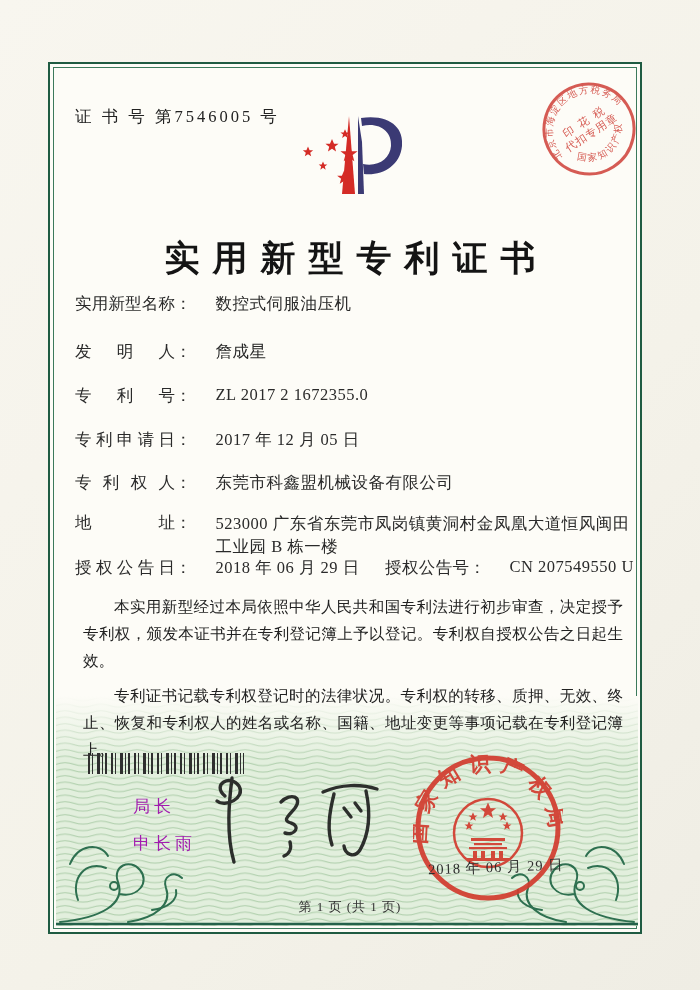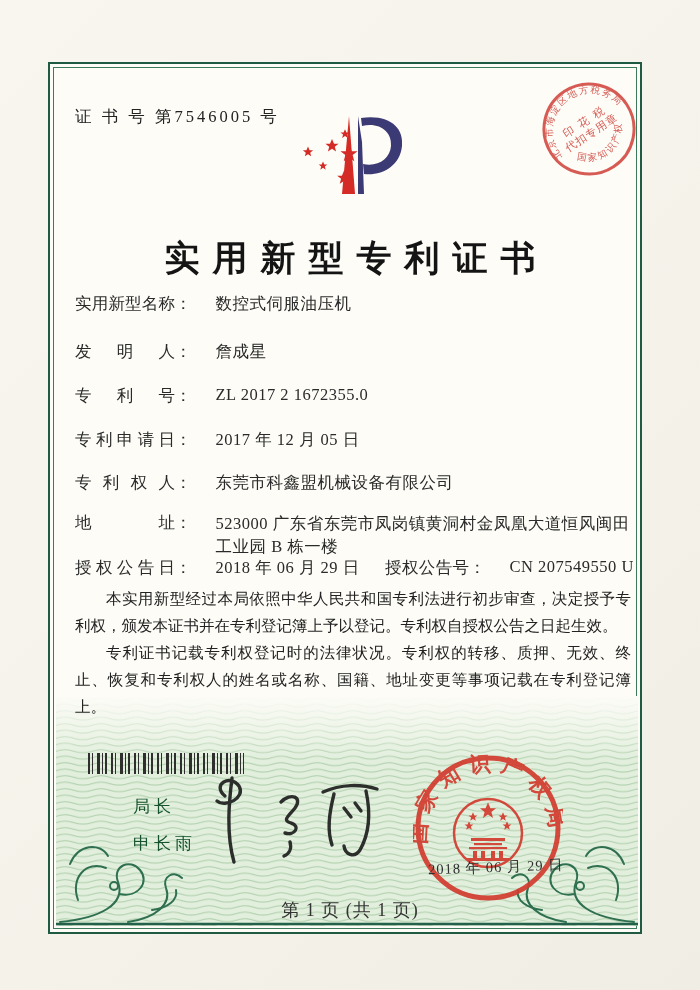--- a/index.html
+++ b/index.html
@@ -36,40 +36,40 @@
   .frow .lbl{display:inline-block;width:100px;text-align:justify;text-align-last:justify;vertical-align:top;}
   .frow .colon{display:inline-block;vertical-align:top;}
   .frow .val{display:inline-block;vertical-align:top;letter-spacing:.5px;margin-left:24px;}
   .frow .val.wrap{white-space:normal;width:420px;line-height:23px;}
   .grant-no{position:absolute;left:310px;top:0;white-space:nowrap;}
   .grant-no .lbl{display:inline-block;width:84px;text-align:justify;text-align-last:justify;}
   .paragraphs{
     position:absolute;left:75px;top:585px;width:556px;
     font-size:15.5px;line-height:27px;text-align:justify;color:#222;
   }
-  .paragraphs p{margin:0;text-indent:2em;}
+  .paragraphs p{margin:8px;text-indent:2em;}
   .barcode{
     position:absolute;left:88px;top:753px;width:156px;height:21px;
     background:repeating-linear-gradient(90deg,
       #2f2f2f 0 2px,transparent 2px 4px,#2f2f2f 4px 5px,transparent 5px 9px,
       #2f2f2f 9px 12px,transparent 12px 14px,#2f2f2f 14px 15px,transparent 15px 17px,
       #2f2f2f 17px 19px,transparent 19px 23px);
   }
-  .signer{position:absolute;left:133px;top:795px;font-size:17px;color:#14532d;}
+  .signer{position:absolute;left:133px;top:795px;font-size:17px;color:#a21caf;}
   .signer div{margin-bottom:14px;letter-spacing:4px;}
   .signature{position:absolute;left:195px;top:772px;width:190px;height:100px;}
   .seal{position:absolute;left:413px;top:753px;width:150px;height:150px;opacity:.92;}
   .seal-date{
     position:absolute;left:428px;top:858px;width:130px;font-size:14.5px;color:#2e2e2e;
     transform:rotate(-2deg);letter-spacing:1px;white-space:nowrap;
   }
   .tax-stamp{position:absolute;left:540px;top:80px;width:98px;height:98px;opacity:.85;}
   .footer{
     position:absolute;left:0;right:0;top:898px;text-align:center;
-    font-size:18px;color:#333;letter-spacing:1px;
+    font-size:13px;color:#333;letter-spacing:1px;
   }
 </style>
 </head>
 <body>
 
 <div class="page">
   <div class="paper"></div>
 
   <div class="frame">
     <div class="frame-inner"></div>

